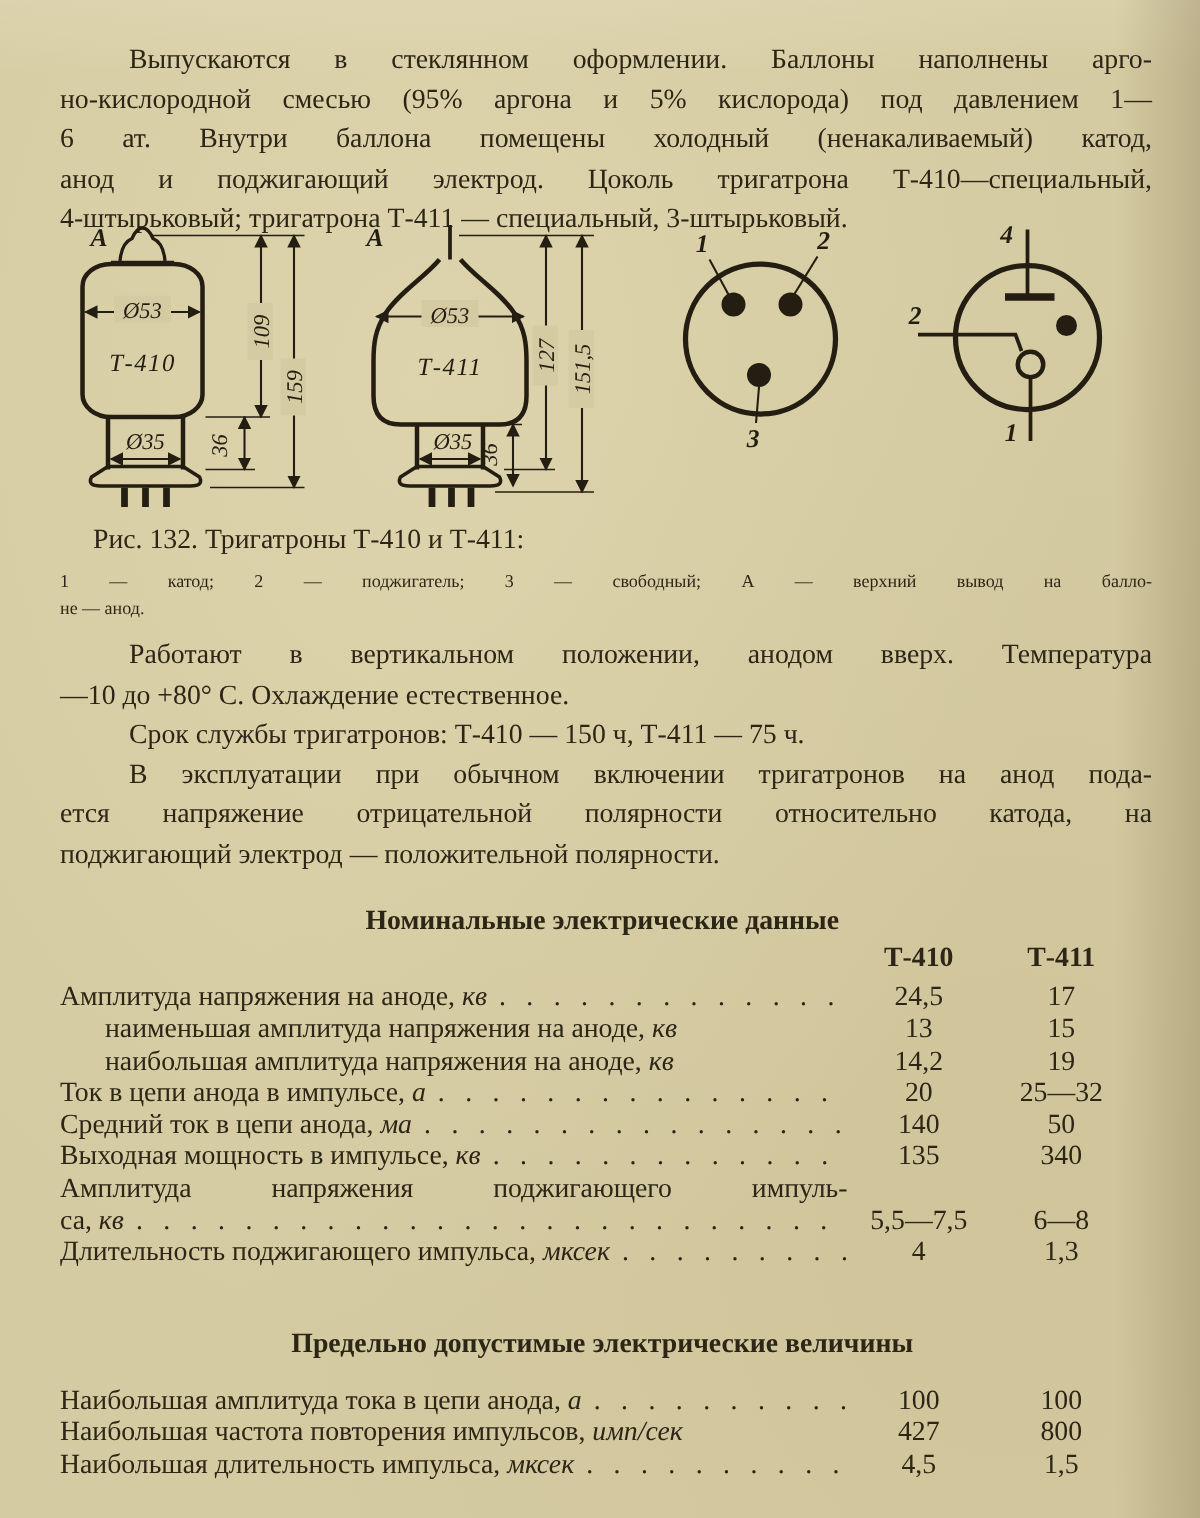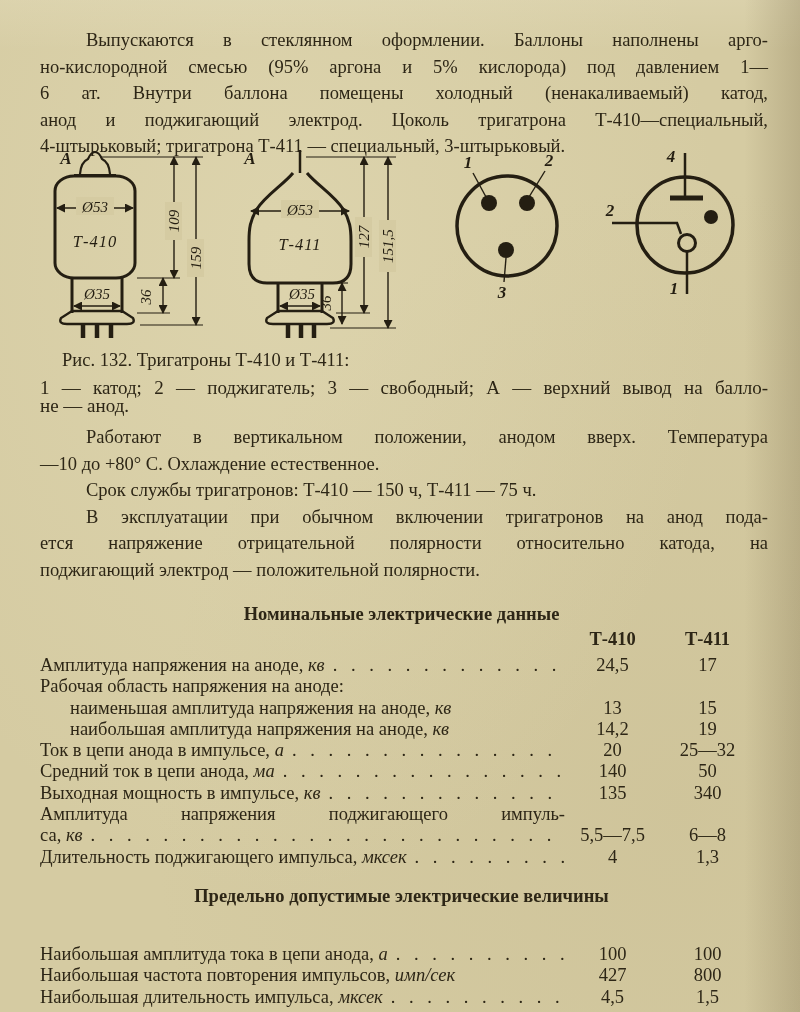--- a/index.html
+++ b/index.html
@@ -15,21 +15,21 @@
     color:#2d2616;
   }
   .abs { position:absolute; }
   
   .para { left:40px; right:32px; font-size:18.5px; line-height:26.5px; }
   .jline { text-align:justify; text-align-last:justify; }
   .lline { text-align:left; text-align-last:auto; }
   .ind   { text-indent:46px; }
   
   .cap-title { left:62px; font-size:18.5px; }
-  .cap-sub { left:40px; right:32px; font-size:19px; line-height:17.5px; }
+  .cap-sub { left:40px; right:32px; font-size:12px; line-height:17.5px; }
   
   .heading { left:48px; right:45px; text-align:center; font-weight:bold; font-size:18.5px; }
   
   .tbl { left:40px; right:45px; font-size:18.5px; line-height:21.3px; }
   .trow { display:flex; align-items:baseline; }
   .tlabel { white-space:nowrap;font-family:Liberation Serif, serif; }
   .ind2 .tlabel { padding-left:30px; }
   .unit { font-style:italic; }
   .leader { flex:1 1 auto; overflow:hidden; white-space:nowrap; padding:0 8px; }
   .leader.dots::after { content:". . . . . . . . . . . . . . . . . . . . . . . . . . . . . . . ."; word-spacing:7px; letter-spacing:1px; }
@@ -193,79 +193,73 @@
   </div>
 </div>
 
 <div class="abs tbl" style="top:655px;">
   <div class="trow">
     <span class="tlabel"><span>Амплитуда напряжения на аноде,</span> <span class="unit">кв</span></span>
     <span class="leader dots"></span>
     <span class="v1">24,5</span>
     <span class="v2">17</span>
   </div>
-  <div class="trow">
-    <span class="tlabel"><span>Рабочая область напряжения на аноде:</span></span>
-    <span class="leader"></span>
+  <div class="trow ind2">
+    <span class="tlabel"><span>наименьшая амплитуда напряжения на аноде,</span> <span class="unit">кв</span></span>
+    <span class="leader"></span>
+    <span class="v1">13</span>
+    <span class="v2">15</span>
+  </div>
+  <div class="trow ind2">
+    <span class="tlabel"><span>наибольшая амплитуда напряжения на аноде,</span> <span class="unit">кв</span></span>
+    <span class="leader"></span>
+    <span class="v1">14,2</span>
+    <span class="v2">19</span>
+  </div>
+  <div class="trow">
+    <span class="tlabel"><span>Ток в цепи анода в импульсе,</span> <span class="unit">а</span></span>
+    <span class="leader dots"></span>
+    <span class="v1">20</span>
+    <span class="v2">25—32</span>
+  </div>
+  <div class="trow">
+    <span class="tlabel"><span>Средний ток в цепи анода,</span> <span class="unit">ма</span></span>
+    <span class="leader dots"></span>
+    <span class="v1">140</span>
+    <span class="v2">50</span>
+  </div>
+  <div class="trow">
+    <span class="tlabel"><span>Выходная мощность в импульсе,</span> <span class="unit">кв</span></span>
+    <span class="leader dots"></span>
+    <span class="v1">135</span>
+    <span class="v2">340</span>
+  </div>
+  <div class="trow st">
+    <span class="tlabel">Амплитуда напряжения поджигающего импуль-</span>
+
     <span class="v1"></span>
     <span class="v2"></span>
   </div>
-  <div class="trow ind2">
-    <span class="tlabel"><span>наименьшая амплитуда напряжения на аноде,</span> <span class="unit">кв</span></span>
-    <span class="leader"></span>
-    <span class="v1">13</span>
-    <span class="v2">15</span>
-  </div>
-  <div class="trow ind2">
-    <span class="tlabel"><span>наибольшая амплитуда напряжения на аноде,</span> <span class="unit">кв</span></span>
-    <span class="leader"></span>
-    <span class="v1">14,2</span>
-    <span class="v2">19</span>
-  </div>
-  <div class="trow">
-    <span class="tlabel"><span>Ток в цепи анода в импульсе,</span> <span class="unit">а</span></span>
-    <span class="leader dots"></span>
-    <span class="v1">20</span>
-    <span class="v2">25—32</span>
-  </div>
-  <div class="trow">
-    <span class="tlabel"><span>Средний ток в цепи анода,</span> <span class="unit">ма</span></span>
-    <span class="leader dots"></span>
-    <span class="v1">140</span>
-    <span class="v2">50</span>
-  </div>
-  <div class="trow">
-    <span class="tlabel"><span>Выходная мощность в импульсе,</span> <span class="unit">кв</span></span>
-    <span class="leader dots"></span>
-    <span class="v1">135</span>
-    <span class="v2">340</span>
-  </div>
-  <div class="trow st">
-    <span class="tlabel">Амплитуда напряжения поджигающего импуль-</span>
-
-    <span class="v1"></span>
-    <span class="v2"></span>
-  </div>
   <div class="trow">
     <span class="tlabel"><span>са,</span> <span class="unit">кв</span></span>
     <span class="leader dots"></span>
     <span class="v1">5,5—7,5</span>
     <span class="v2">6—8</span>
   </div>
   <div class="trow">
     <span class="tlabel"><span>Длительность поджигающего импульса,</span> <span class="unit">мксек</span></span>
     <span class="leader dots"></span>
     <span class="v1">4</span>
     <span class="v2">1,3</span>
   </div>
 </div>
 
 <div class="abs heading" style="top:886px;">Предельно допустимые электрические величины</div>
 
-<div class="abs tbl" style="top:944px;">
+<div class="abs tbl" style="top:924px;">
   <div class="trow">
     <span class="tlabel"><span>Наибольшая амплитуда тока в цепи анода,</span> <span class="unit">а</span></span>
     <span class="leader dots"></span>
     <span class="v1">100</span>
     <span class="v2">100</span>
   </div>
   <div class="trow">
     <span class="tlabel"><span>Наибольшая частота повторения импульсов,</span> <span class="unit">имп/сек</span></span>
     <span class="leader"></span>
     <span class="v1">427</span>

